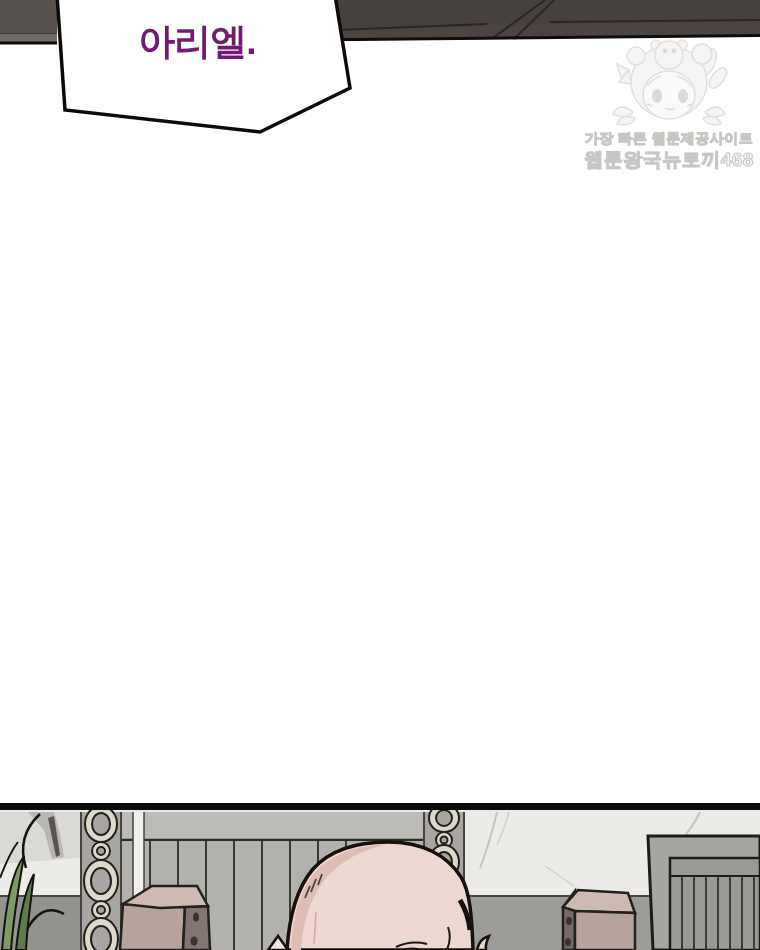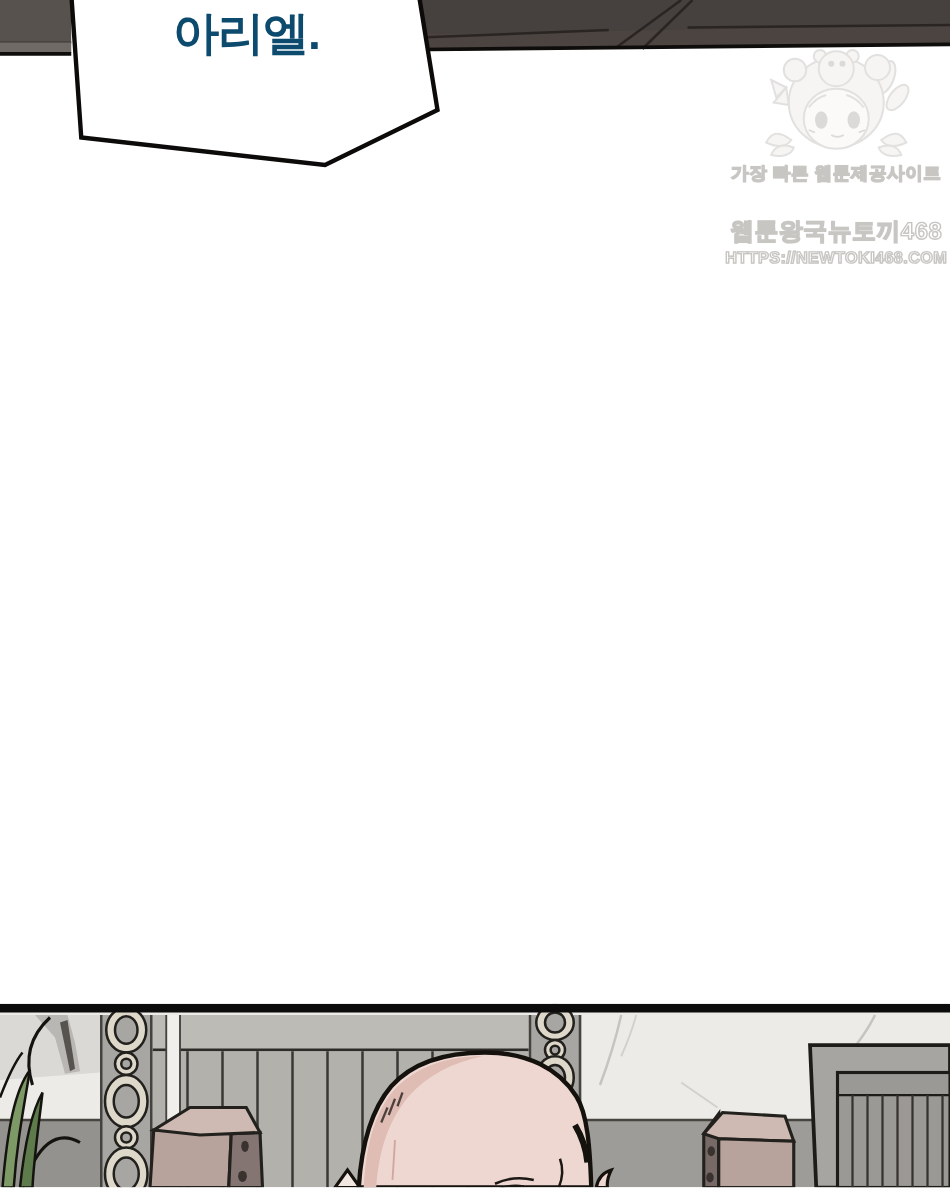--- a/index.html
+++ b/index.html
@@ -5,34 +5,34 @@
   html,body{margin:0;padding:0;background:#ffffff;}
   #page{
     position:relative;width:760px;height:950px;overflow:hidden;
     background:#ffffff;font-family:"Liberation Sans", sans-serif;
   }
   
   #top-beam{position:absolute;left:0;top:0;width:760px;height:46px;}
   
   #bubble-wrap{position:absolute;left:0;top:0;width:400px;height:140px;}
   #bubble-text{
-    position:absolute;left:107px;top:8px;width:180px;text-align:center;
-    font-size:37px;font-weight:800;letter-spacing:-1px;color:#0c4a6e;line-height:1.05;
+    position:absolute;left:107px;top:23px;width:180px;text-align:center;
+    font-size:37px;font-weight:800;letter-spacing:-1px;color:#701a75;line-height:1.05;
   }
   
   #watermark{position:absolute;left:580px;top:34px;width:178px;text-align:center;}
   #wm-char{display:block;margin:0 auto;}
   .wm-line{
     color:var(--watermark-text,#fff);
     -webkit-text-stroke:1.1px var(--watermark-outline,#c8c6c3);
     text-shadow:0 0 1px var(--watermark-outline,#c8c6c3);
     font-weight:700;white-space:nowrap;
   }
   .wm-1{font-size:14px;line-height:19px;letter-spacing:.5px;}
-  .wm-2{font-size:19px;line-height:23px;letter-spacing:.5px;margin-top:26px;}
+  .wm-2{font-size:19px;line-height:23px;letter-spacing:.5px;}
   .wm-3{font-size:13px;line-height:18px;letter-spacing:.3px;}
   
   #bottom-panel{position:absolute;left:0;top:803px;width:760px;height:147px;}
   
   .skin{fill:var(--skin,#eed7d0);}
   .skin-shadow{fill:var(--skin-shadow,#dfbcb4);}
   .fence-gray{fill:var(--fence-gray,#b3b1ac);}
   .marble{fill:var(--marble,#edebe7);}
   .chain-link{fill:var(--chain-link,#ddd8c9);}
   .block-top{fill:var(--stone-block-top,#cfbab3);}
@@ -101,21 +101,20 @@
         <ellipse cx="58" cy="62" rx="5" ry="7"></ellipse>
         <ellipse cx="84" cy="62" rx="5" ry="7"></ellipse>
       </g>
       <g stroke="#dcdad8" stroke-width="1.4" fill="none">
         <path d="M66,74 Q71,77 76,74"></path>
         <path d="M48,70 L53,72 M88,72 L93,70"></path>
       </g>
     </svg>
     <div class="wm-line wm-1">가장 빠른 웹툰제공사이트</div>
     <div class="wm-line wm-2">웹툰왕국뉴토끼468</div>
-    <div class="wm-line wm-3">HTTPS://NEWTOKI468.COM</div>
   </div>
 
   <svg id="bottom-panel" viewBox="0 803 760 147" width="760" height="147">
 
     <rect class="marble" x="0" y="803" width="760" height="147"></rect>
 
     <path d="M0,812 L80,812 L80,858 L0,864 Z" fill="#dbd9d5"></path>
     <path d="M28,812 L54,812 L60,834 L64,857 L52,859 L44,830 Z" fill="#b9b7b3"></path>
     <path d="M48,818 L56,857 L60,855 L54,816 Z" fill="#57534f"></path>
 

